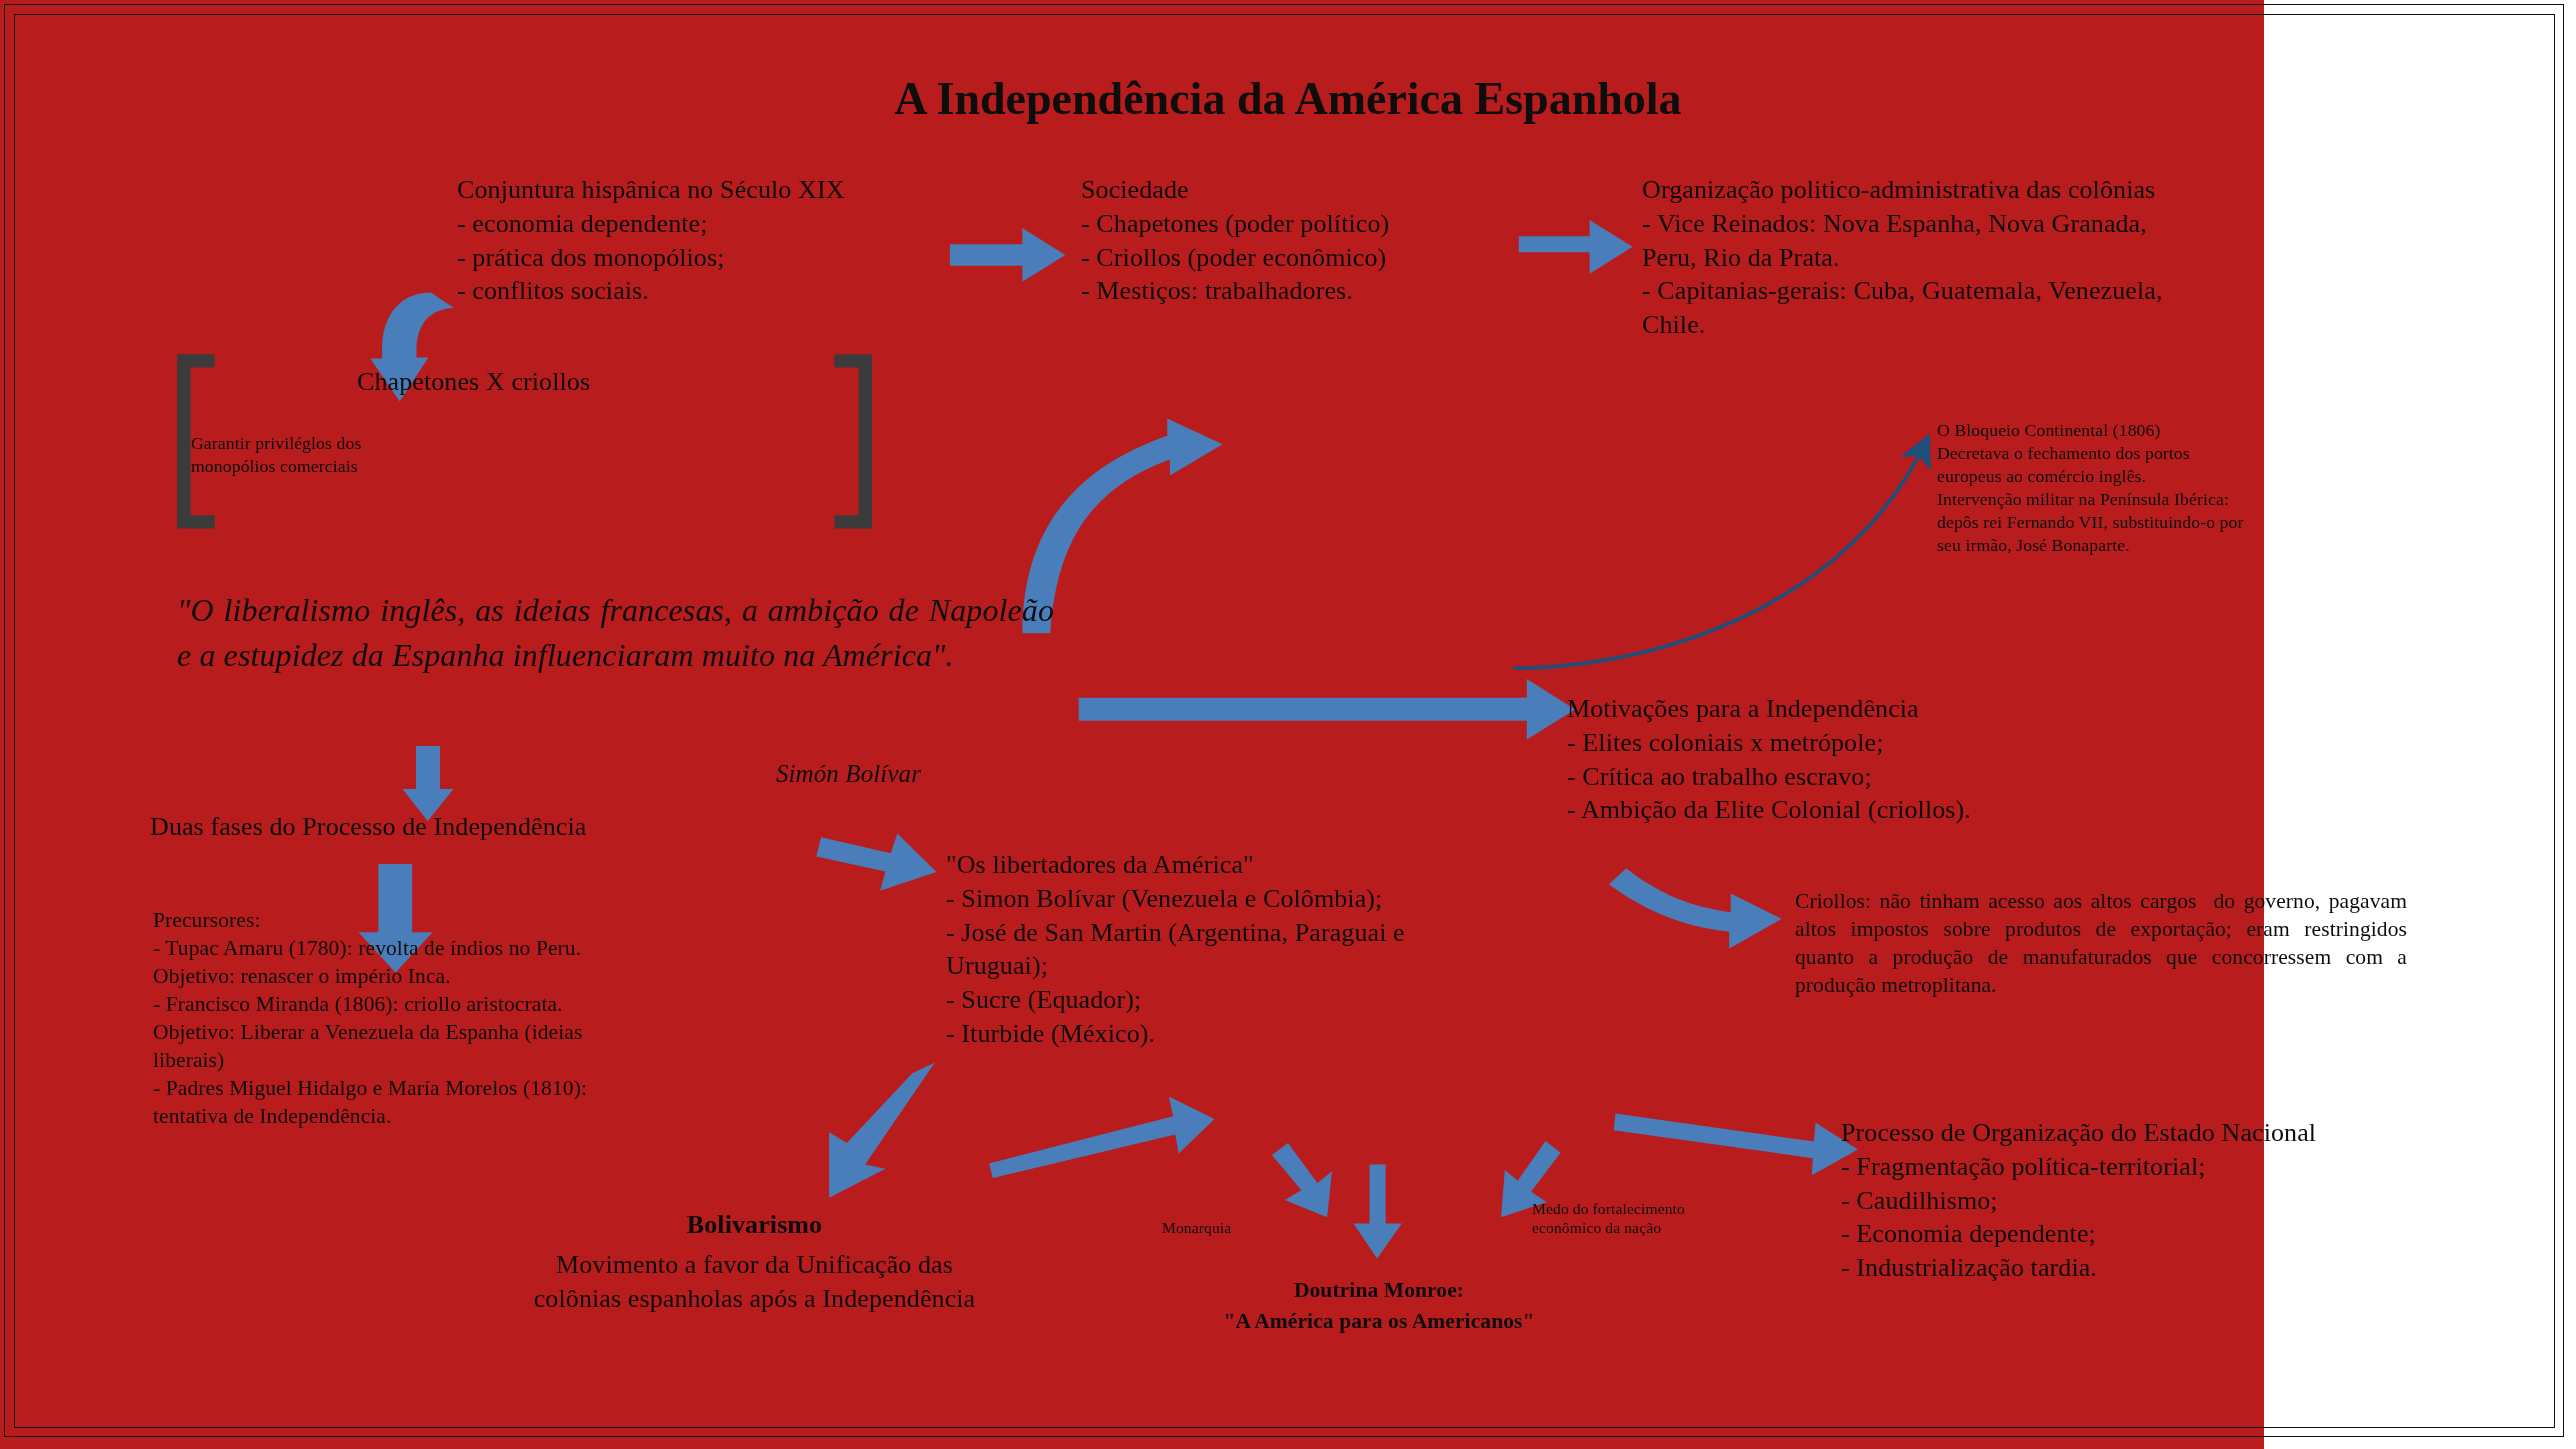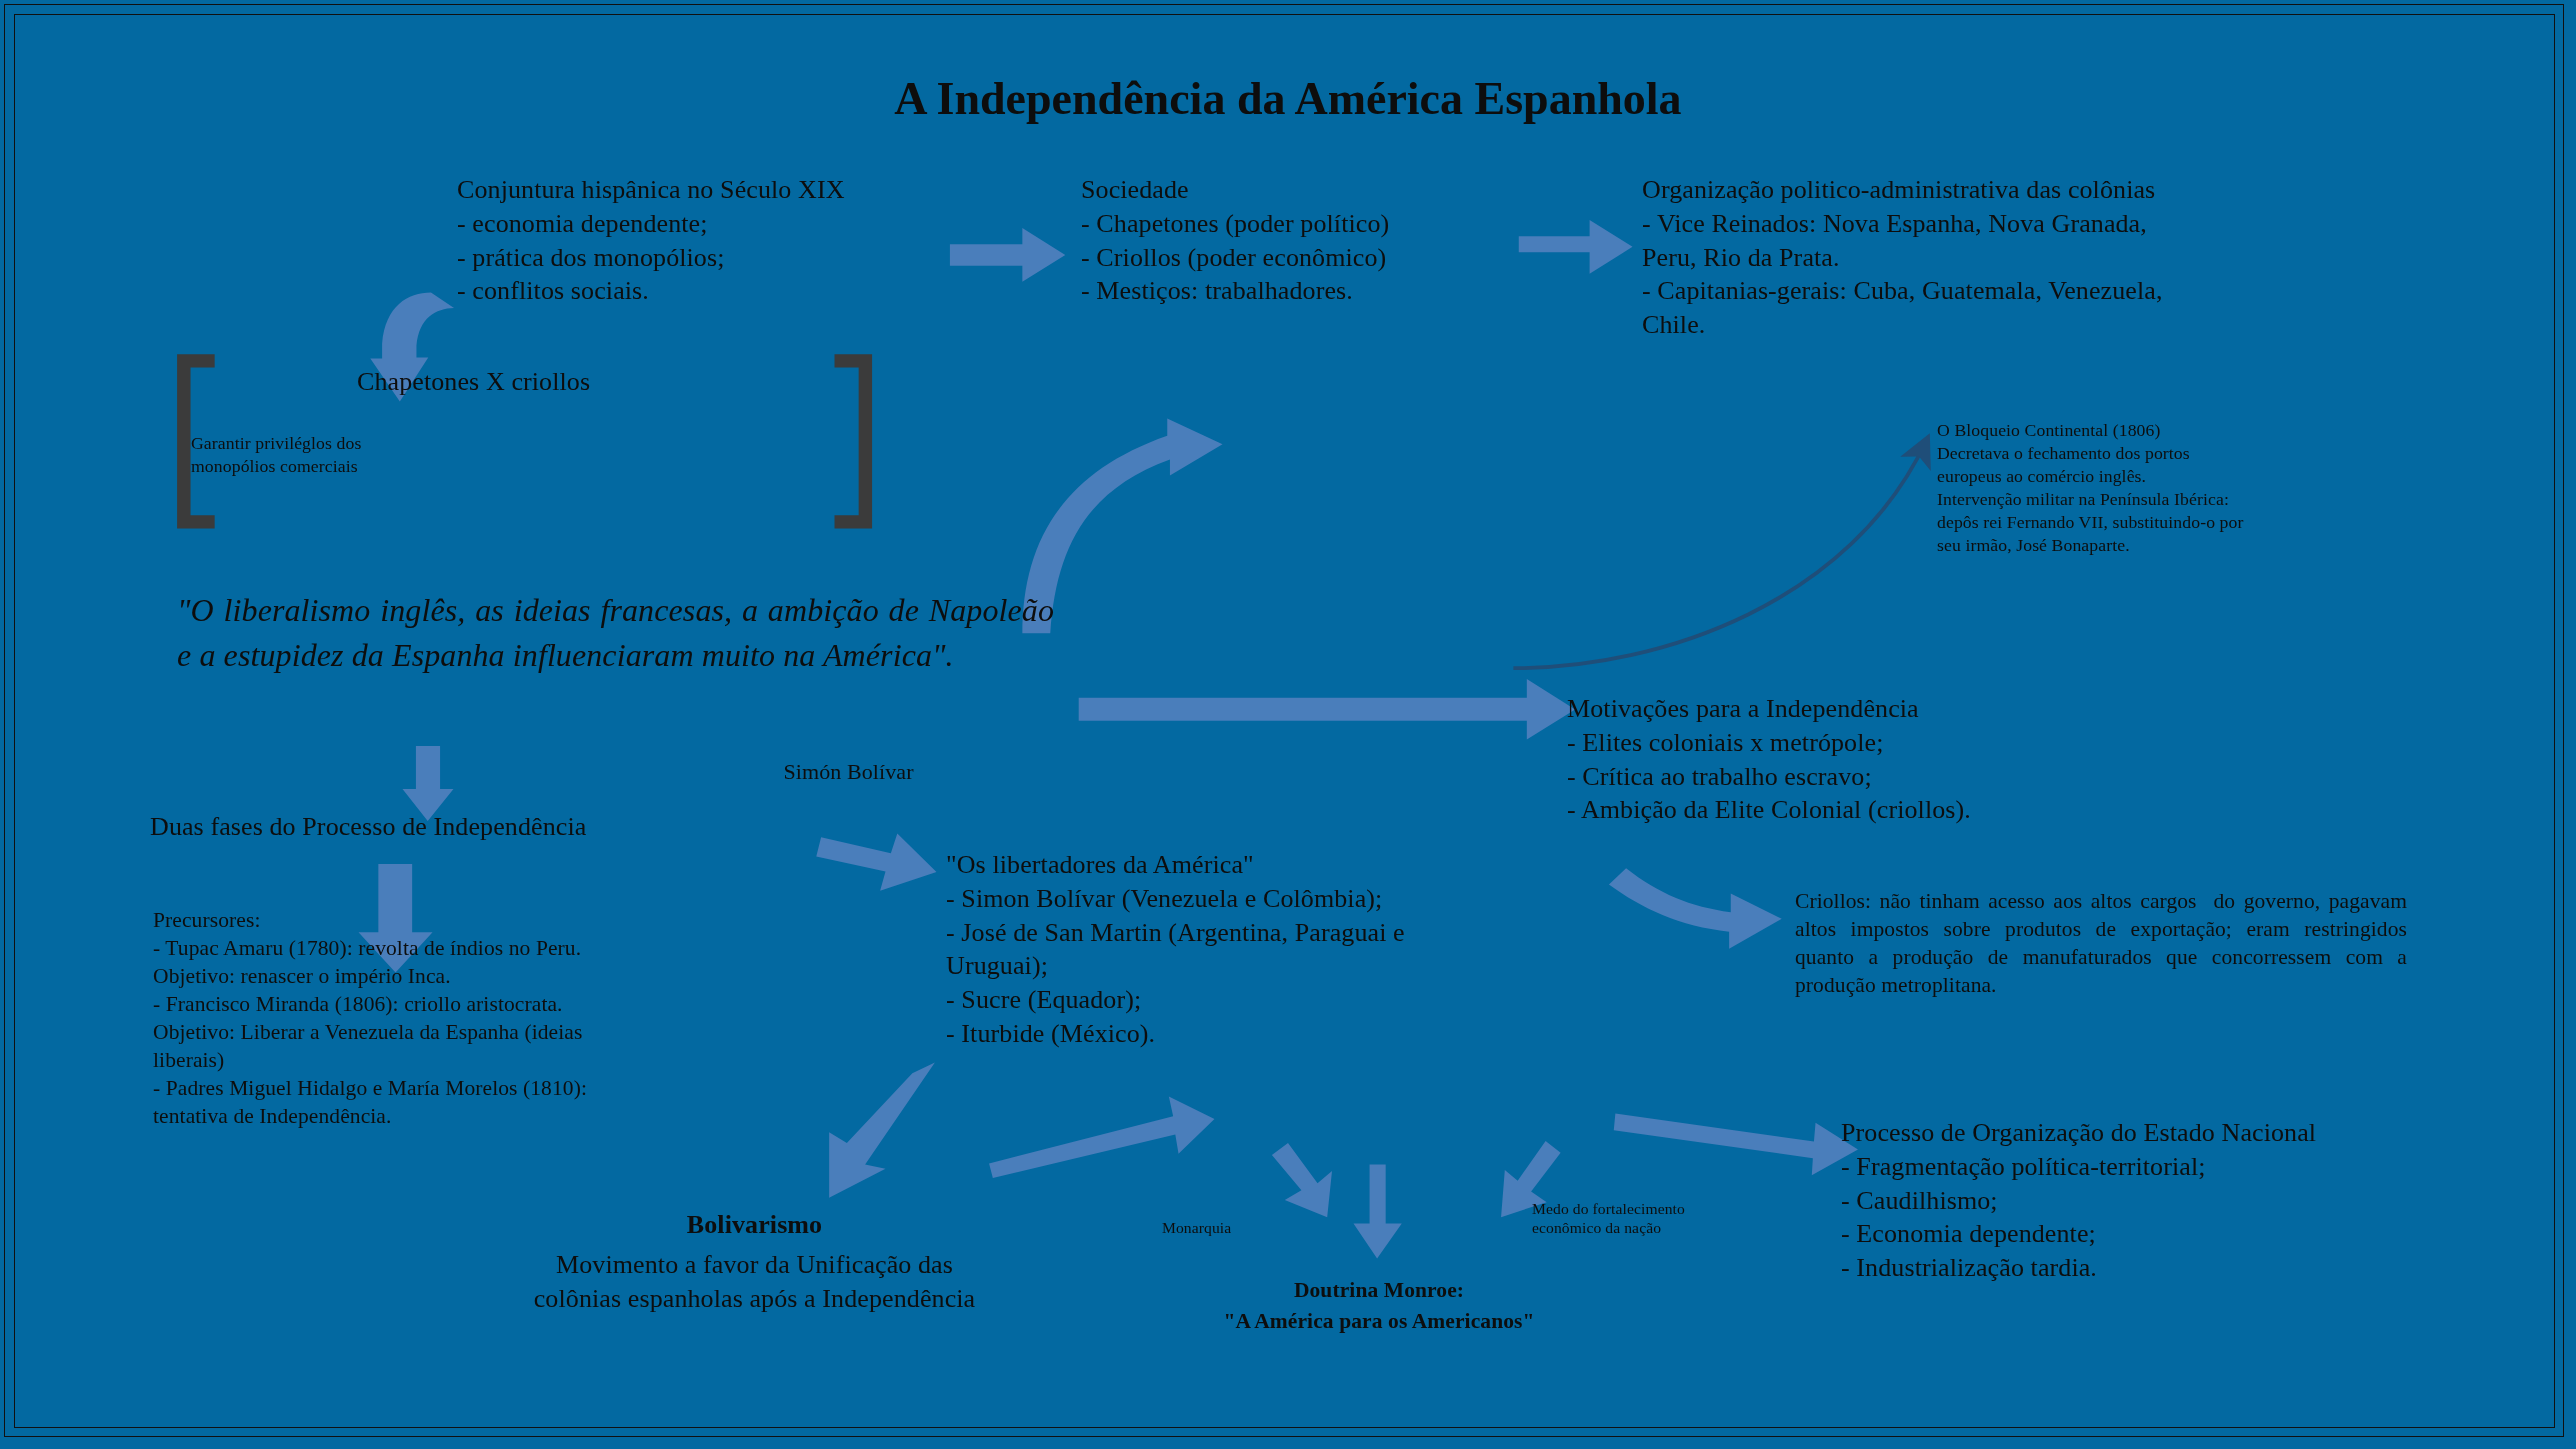--- a/index.html
+++ b/index.html
@@ -1,28 +1,28 @@
 <!DOCTYPE html>
 <html style="font-size:8.6px"><head>
 <meta charset="utf-8">
 <style>
   html,body{margin:0;padding:0;background:#ffffff;}
   body{width:2576px;height:1449px;overflow:hidden;font-family:"Liberation Serif",serif;color:#0d0d0d;}
-  #canvas{position:relative;width:2576px;height:1449px;background:#0369a1;}
+  #canvas{position:relative;width:2264px;height:1449px;background:#b91c1c;}
   
   .frame-outer{position:absolute;left:4.3px;top:4.3px;width:2560px;height:1433px;border:1.6px solid #111;box-sizing:border-box;}
   .frame-inner{position:absolute;left:14px;top:14px;width:2541px;height:1414px;border:1.6px solid #111;box-sizing:border-box;}
   .tx{position:absolute;white-space:pre-wrap;line-height:1.30;letter-spacing:0.1px;}
   .title{font-size:46px;font-weight:bold;text-align:center;letter-spacing:0px;}
   .b-normal{font-size:26px;}
   .b-small{font-size:21.5px;}
   .b-xsmall{font-size:17.7px;}
   .b-tiny{font-size:15.6px;}
   .quote{font-size:32px;font-style:italic;text-align:justify;line-height:1.42;}
-  .attrib{font-size:22px;}
+  .attrib{font-size:25px;font-style:italic;}
   .center{text-align:center;}
   .bold{font-weight:bold;}
   .just{text-align:justify;}
   svg.layer{position:absolute;left:0;top:0;width:2576px;height:1449px;pointer-events:none;}
 </style>
 </head>
 <body>
 
 <div id="canvas">
 

